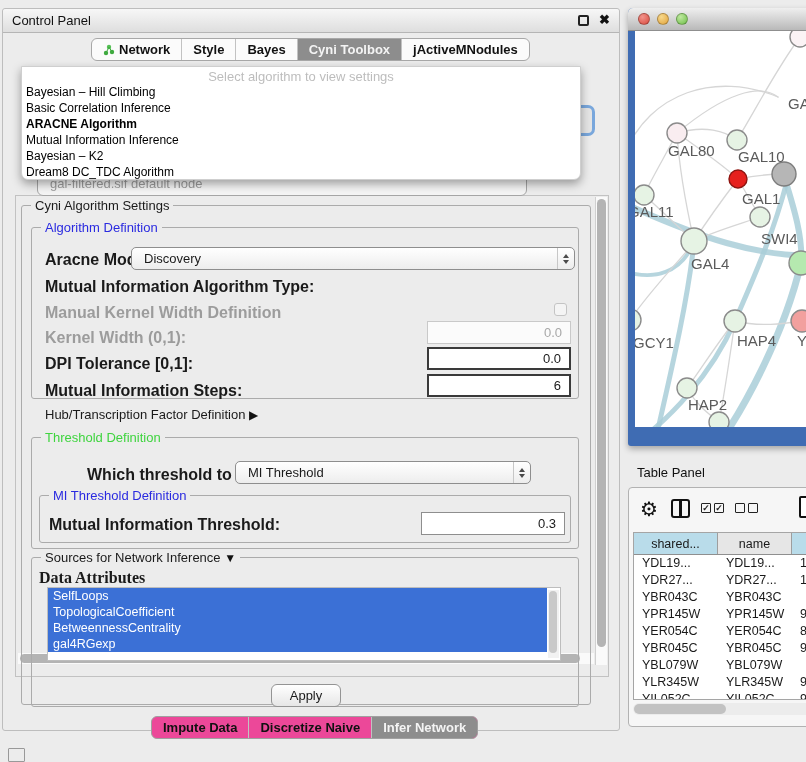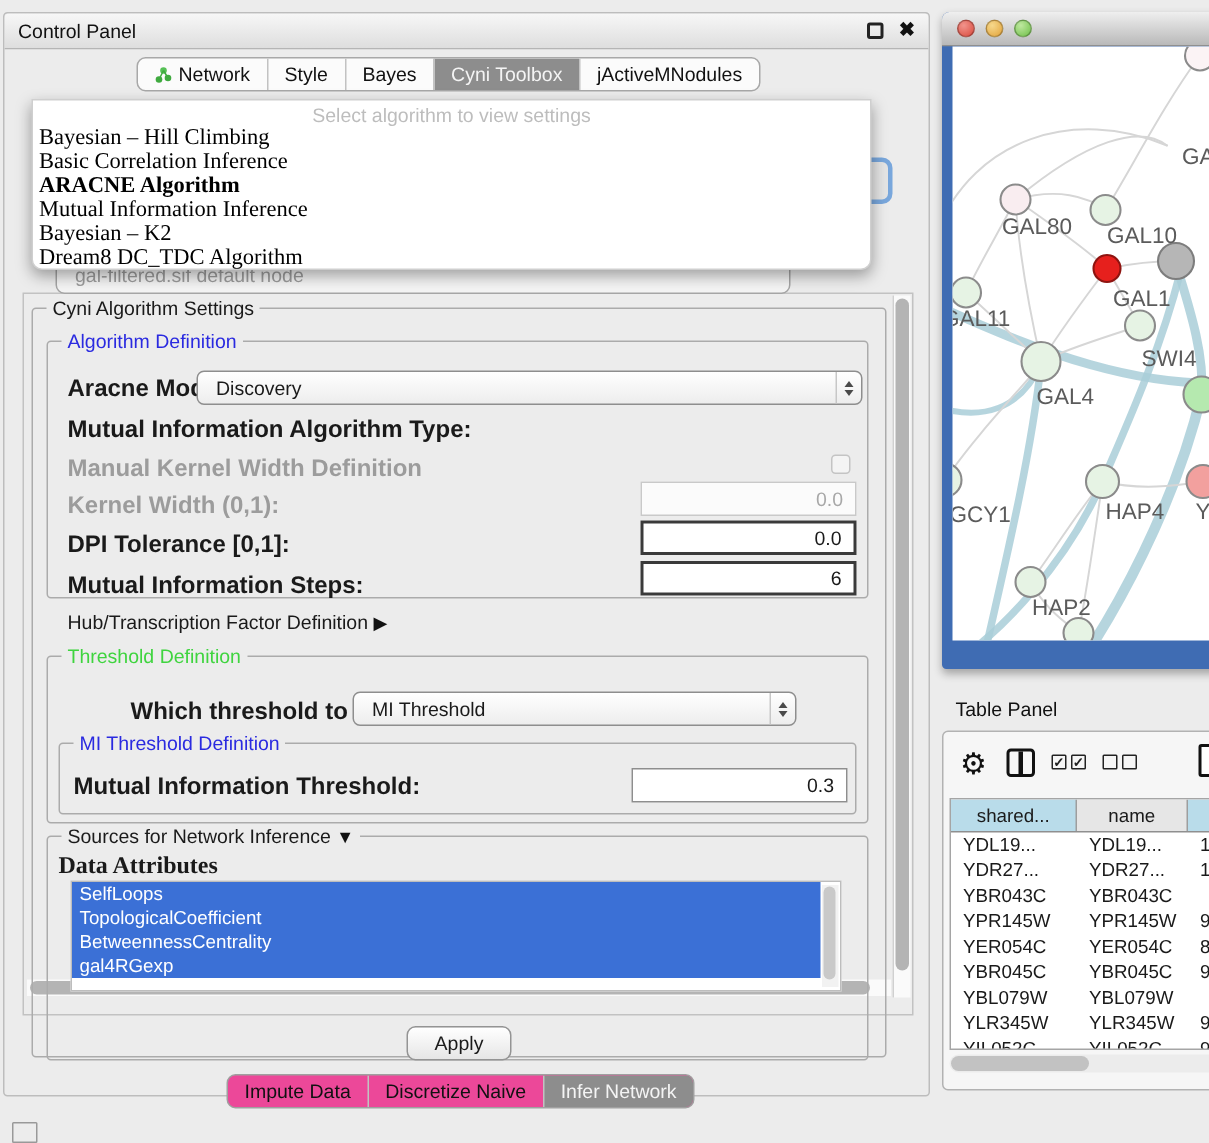--- a/index.html
+++ b/index.html
@@ -14,31 +14,31 @@
     background:linear-gradient(#f7f7f7,#dedede); border-bottom:1px solid #b5b5b5;
     border-radius:3px 3px 0 0; }
   #cp-title { left:9px; top:4px; font-size:13px; color:#111; }
   #cp-float { right:30px; top:6px; width:11px; height:11px; border:2px solid #222; border-radius:2px; }
   #cp-close { right:9px; top:3px; font-size:13px; font-weight:bold; color:#111; }
 
   
   #top-tabs { left:88px; top:29px; height:23px; display:flex;
     border:1px solid #a8a8a8; border-radius:6px; background:#fbfbfb; overflow:hidden; }
   .tab { display:flex; align-items:center; gap:4px; padding:0 11px; font-size:13px;
-    border-left:1px solid #c2c2c2; white-space:nowrap; color:#111; }
+    border-left:1px solid #c2c2c2; white-space:nowrap; color:#111;font-weight:bold; }
   .tab:first-child { border-left:none; }
   .tab.selected { background:#8d8d8d; color:#f4f4f4; }
   .net-ico svg { display:block; }
 
   
   #algo-popup { left:18px; top:57px; width:560px; height:114px; background:#ffffff;
     border:1px solid #cfcfcf; border-radius:0 0 7px 7px;
     box-shadow:0 4px 10px rgba(0,0,0,.35); z-index:40; padding-top:2px; }
   #algo-prompt { text-align:center; font-size:13px; color:#bdbdbd; height:15px; }
-  .algo-item { font-size:15px; line-height:16px; padding-left:4px; color:#000; white-space:nowrap;font-family:Liberation Serif, serif; }
+  .algo-item { font-size:12px; line-height:16px; padding-left:4px; color:#000; white-space:nowrap; }
   .algo-item.bold { font-weight:bold; }
 
   
   #combo-focus-frag { left:556px; top:96px; width:36px; height:31px; border-radius:7px;
     border:3px solid #79a7dc; background:#e4e4e4; z-index:5; }
   #hidden-combo { left:34px; top:163px; width:490px; height:24px; border:1px solid #a5a5a5;
     border-radius:6px; background:#f4f4f4; z-index:2; font-size:13px; color:#9c9c9c;
     line-height:22px; padding-left:12px; white-space:nowrap; overflow:hidden; }
 
   

